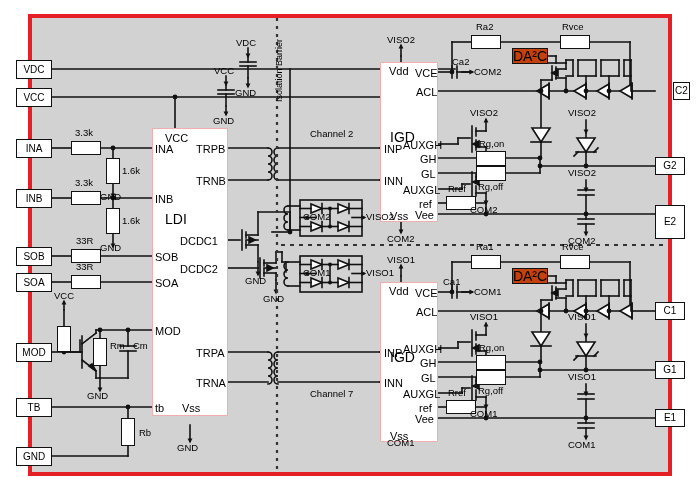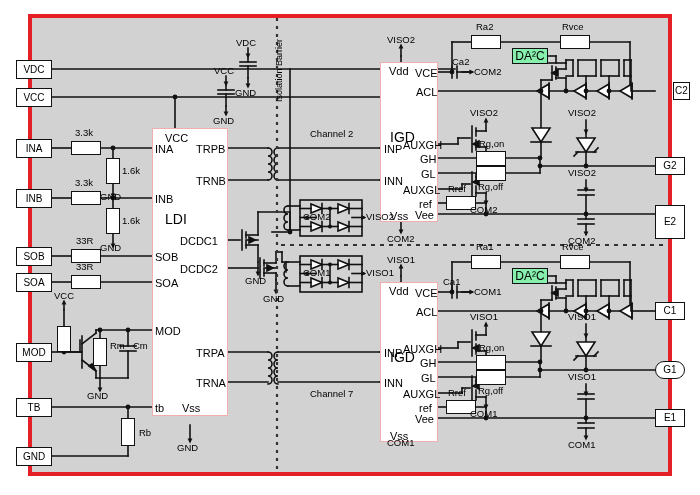--- a/index.html
+++ b/index.html
@@ -12,21 +12,21 @@
        white-space:nowrap;line-height:1;}
   .pin{position:absolute;font-size:11px;white-space:nowrap;line-height:1;}
   .termbox{position:absolute;background:#fff;border:1.6px solid #111;
            font-size:10px;display:flex;align-items:center;justify-content:center;
            line-height:1;box-sizing:border-box;}
   .ipblock{position:absolute;background:#ffffff;border:1.5px solid #f0aeae;box-sizing:border-box;}
   .blockname{position:absolute;font-size:14px;line-height:1;}
   .resbox{position:absolute;background:#fff;border:1.6px solid #111;box-sizing:border-box;}
   .chan{position:absolute;font-size:9.5px;}
   .isolab{position:absolute;font-size:9px;transform:rotate(-90deg);transform-origin:0 0;white-space:nowrap;}
-  .dabox{position:absolute;background:#86efac;border:1.6px solid #111;font-size:12px;
+  .dabox{position:absolute;background:#c2410c;border:1.6px solid #111;font-size:14px;
          display:flex;align-items:center;justify-content:center;box-sizing:border-box;line-height:1;}
 </style>
 </head>
 <body>
 
 <div id="root">
 
   <div id="sheet"></div>
 
   <svg class="layer" viewBox="0 0 700 495">
@@ -518,21 +518,21 @@
     </div>
   <div class="termbox" style="left:655px;top:157px;width:30px;height:18px;">
     <span>G2</span>
     </div>
   <div class="termbox" style="left:655px;top:205px;width:30px;height:34px;">
     <span>E2</span>
     </div>
   <div class="termbox" style="left:655px;top:302px;width:30px;height:18px;">
     <span>C1</span>
     </div>
-  <div class="termbox" style="left:655px;top:361px;width:30px;height:18px;border-radius:9px;">
+  <div class="termbox" style="left:655px;top:361px;width:30px;height:18px;">
     <span>G1</span>
     </div>
   <div class="termbox" style="left:655px;top:409px;width:30px;height:18px;">
     <span>E1</span>
     </div>
 
   <div class="resbox" style="left:71px;top:141px;width:30px;height:14px;"></div>
   <div class="lbl" style="left:75px;top:128px;">3.3k</div>
   <div class="resbox" style="left:106px;top:158px;width:14px;height:26px;"></div>
   <div class="lbl" style="left:122px;top:166px;">1.6k</div>

